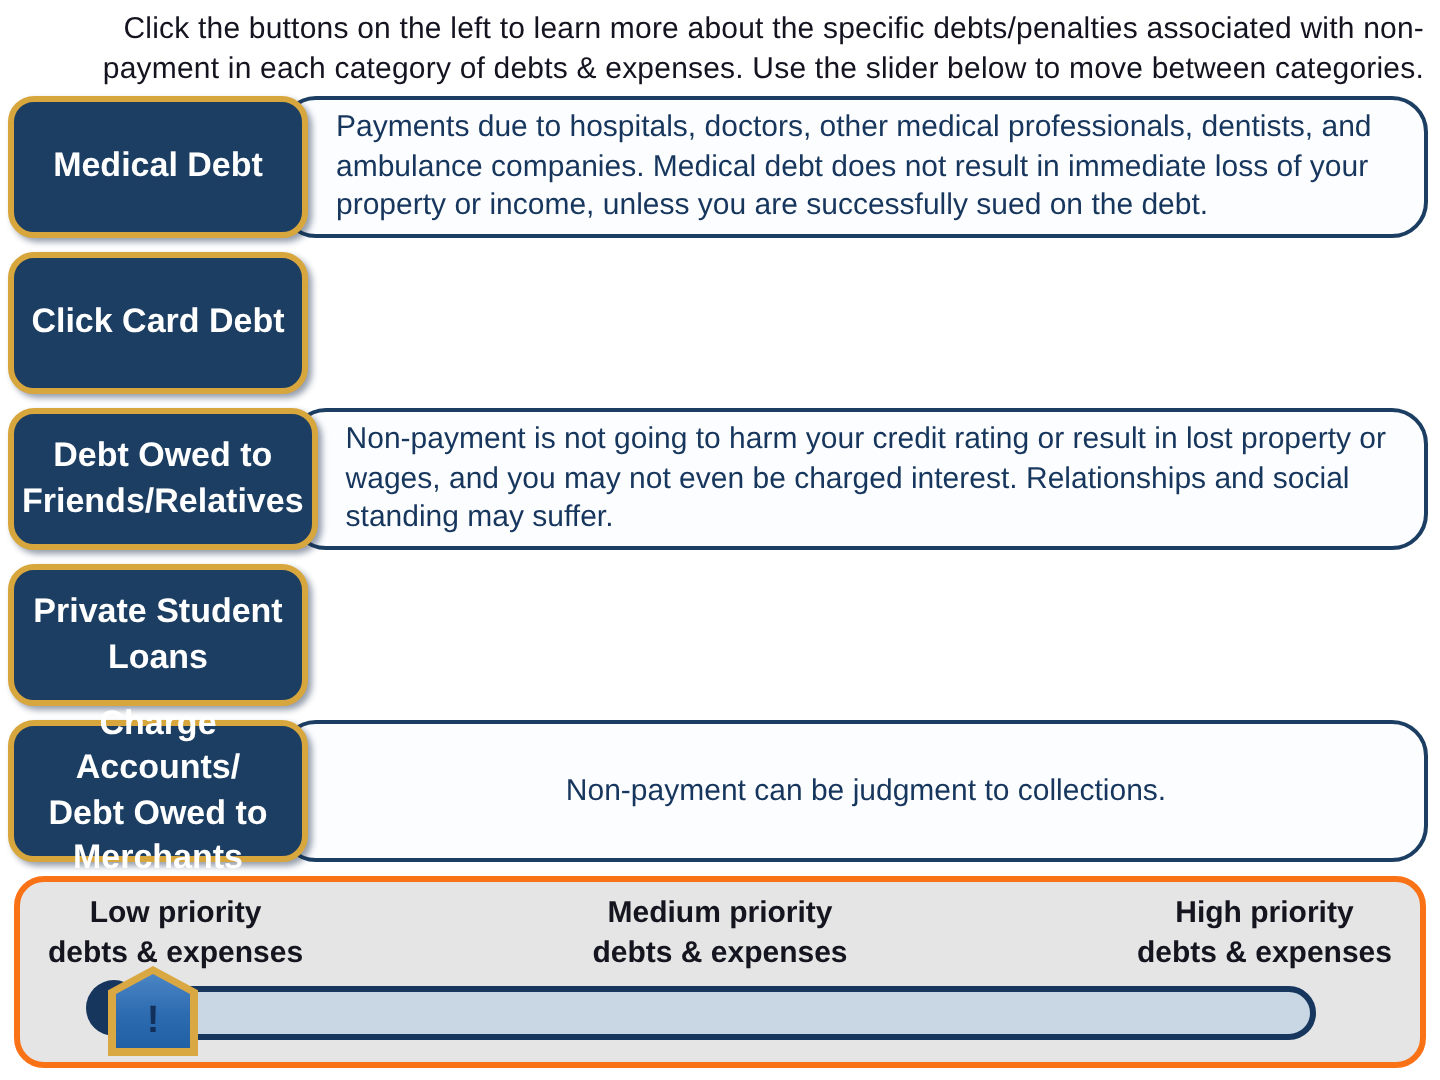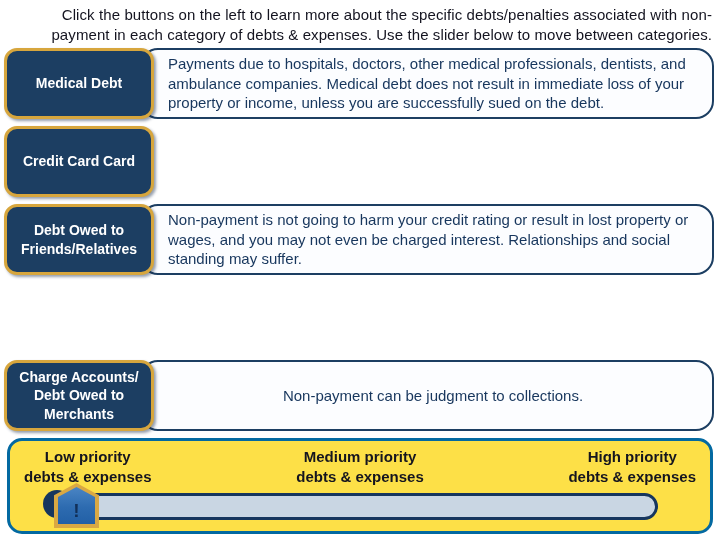--- a/index.html
+++ b/index.html
@@ -13,21 +13,21 @@
   }
 
   .rows{padding:0 6px 0 4px;}
   .row{display:flex;align-items:stretch;height:71px;margin-bottom:7px;position:relative;}
 
   .btn{
     flex:0 0 150px;
     background:#1c3e62;
     border:3px solid #d7a63d;
     border-radius:13px;
-    color:#ffffff;font-weight:bold;font-size:14px;line-height:1.3;
+    color:#ffffff;font-weight:bold;font-size:17px;line-height:1.3;
     display:flex;align-items:center;justify-content:center;text-align:center;
     white-space:pre-line;
     z-index:2;position:relative;
     box-shadow:2px 2px 3px rgba(20,40,70,0.45);
     cursor:pointer;padding:0 4px;
     font-family:"Liberation Sans",sans-serif;
   }
 
   .desc{
     flex:1;margin-left:-14px;
@@ -35,21 +35,21 @@
     border:2px solid #1c3e62;
     border-radius:18px;
     color:#17365d;font-size:15px;line-height:1.32;
     display:flex;align-items:center;justify-content:center;
     padding:2px 14px 2px 26px;
     z-index:1;
   }
 
   .panel{
     position:relative;margin:1px 7px 0 7px;height:90px;
-    background:#fde047;border:3px solid #0369a1;border-radius:15px;
+    background:#e5e5e5;border:3px solid #f97316;border-radius:15px;
   }
   .labels{
     position:absolute;top:6px;left:14px;right:14px;
     display:flex;justify-content:space-between;
     font-weight:bold;font-size:15px;line-height:1.3;color:#15151f;
     text-align:center;white-space:pre-line;
   }
   .track{
     position:absolute;left:40px;right:52px;top:52px;height:21px;
     background:#c9d6e3;border:3px solid #16365e;border-radius:15px;
@@ -82,30 +82,32 @@
   <p class="top-text">Click the buttons on the left to learn more about the specific debts/penalties associated with non-payment in each category of debts &amp; expenses. Use the slider below to move between categories.</p>
 
   <div class="rows">
 
     <div class="row">
       <button class="btn">Medical Debt</button>
       <div class="desc">Payments due to hospitals, doctors, other medical professionals, dentists, and ambulance companies. Medical debt does not result in immediate loss of your property or income, unless you are successfully sued on the debt.</div>
     </div>
 
     <div class="row">
-      <button class="btn">Credit Card Card</button>
+      <button class="btn">Click Card Debt</button>
     </div>
 
     <div class="row">
       <button class="btn">Debt Owed to
 Friends/Relatives</button>
       <div class="desc">Non-payment is not going to harm your credit rating or result in lost property or wages, and you may not even be charged interest. Relationships and social standing may suffer.</div>
     </div>
 
     <div class="row">
+      <button class="btn">Private Student
+Loans</button>
     </div>
 
     <div class="row">
       <button class="btn">Charge Accounts/
 Debt Owed to
 Merchants</button>
       <div class="desc">Non-payment can be judgment to collections.</div>
     </div>
 
   </div>

